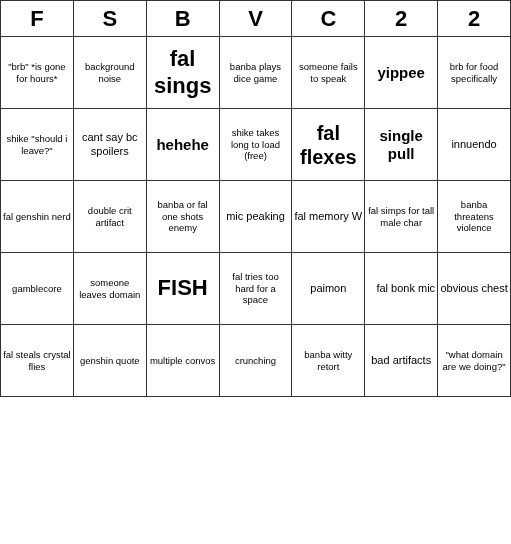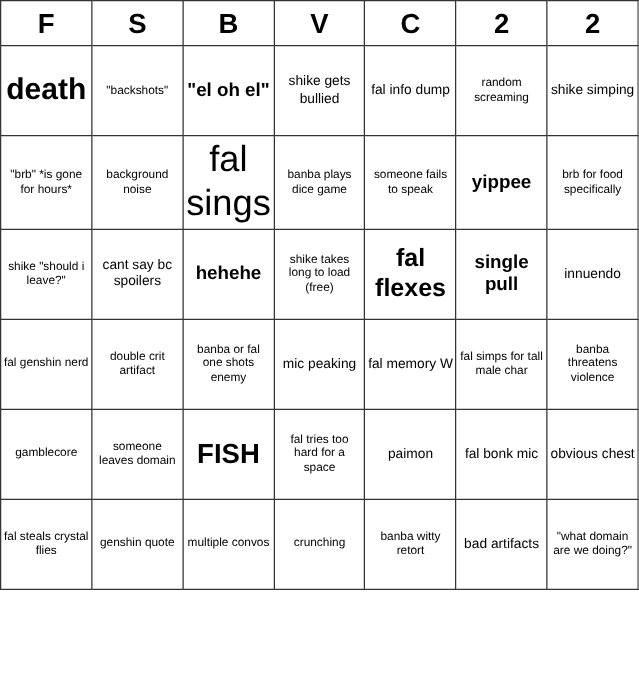--- a/index.html
+++ b/index.html
@@ -43,32 +43,23 @@
         <th>S</th>
         <th>B</th>
         <th>V</th>
         <th>C</th>
         <th>2</th>
         <th>2</th>
       </tr>
   </thead>
   <tbody id="body-rows">
       <tr>
-        <td style="font-size: 24px; font-weight: bold;">death</td>
-        <td style="font-size: 9.5px;">"backshots"</td>
-        <td style="font-size: 15px; font-weight: bold;">"el oh el"</td>
-        <td style="font-size: 11px;">shike gets bullied</td>
-        <td style="font-size: 11px;">fal info dump</td>
-        <td style="font-size: 9.5px;">random screaming</td>
-        <td style="font-size: 11px;">shike simping</td>
-      </tr>
-      <tr>
         <td style="font-size: 9.5px;">"brb" *is gone for hours*</td>
         <td style="font-size: 9.5px;">background noise</td>
-        <td style="font-size: 29px; font-weight: normal;">fal sings</td>
+        <td style="font-size: 22px; font-weight: bold;">fal sings</td>
         <td style="font-size: 9.5px;">banba plays dice game</td>
         <td style="font-size: 9.5px;">someone fails to speak</td>
         <td style="font-size: 15px; font-weight: bold;">yippee</td>
         <td style="font-size: 9.5px;">brb for food specifically</td>
       </tr>
       <tr>
         <td style="font-size: 9.5px;">shike "should i leave?"</td>
         <td style="font-size: 11px;">cant say bc spoilers</td>
         <td style="font-size: 15px; font-weight: bold;">hehehe</td>
         <td style="font-size: 9.5px;">shike takes long to load (free)</td>
@@ -84,21 +75,21 @@
         <td style="font-size: 11px;">fal memory W</td>
         <td style="font-size: 9.5px;">fal simps for tall male char</td>
         <td style="font-size: 9.5px;">banba threatens violence</td>
       </tr>
       <tr>
         <td style="font-size: 9.5px;">gamblecore</td>
         <td style="font-size: 9.5px;">someone leaves domain</td>
         <td style="font-size: 22px; font-weight: bold;">FISH</td>
         <td style="font-size: 9.5px;">fal tries too hard for a space</td>
         <td style="font-size: 11px;">paimon</td>
-        <td style="font-size: 11px;">fal bonk mic</td>
+        <td style="font-size: 11px; text-align: right;">fal bonk mic</td>
         <td style="font-size: 11px;">obvious chest</td>
       </tr>
       <tr>
         <td style="font-size: 9.5px;">fal steals crystal flies</td>
         <td style="font-size: 9.5px;">genshin quote</td>
         <td style="font-size: 9.5px;">multiple convos</td>
         <td style="font-size: 9.5px;">crunching</td>
         <td style="font-size: 9.5px;">banba witty retort</td>
         <td style="font-size: 11px; margin-left: 11px;">bad artifacts</td>
         <td style="font-size: 9.5px;">"what domain are we doing?"</td>

